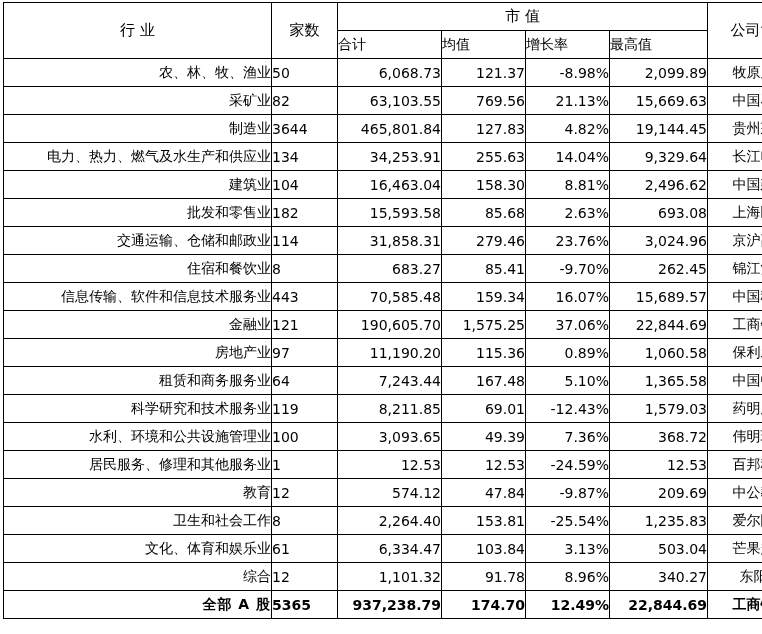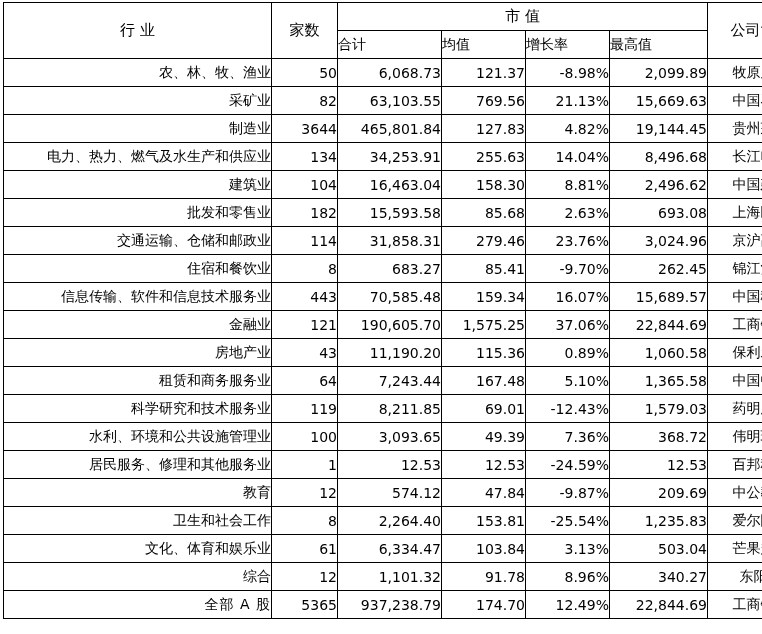--- a/index.html
+++ b/index.html
@@ -49,30 +49,30 @@
     white-space: nowrap;
     overflow: hidden;
   }
   .cell-num {
     text-align: right;
     padding-right: 6px;
     font-size: 14px;
     font-family: "DejaVu Sans", "Liberation Sans", sans-serif;
   }
   .cell-count {
-    text-align: right;
+    text-align: left;
     font-size: 14px;
   }
   .cell-company {
     text-align: center;
     font-size: 14px;
     white-space: nowrap;
   }
   tr.total-row td {
-    font-weight: normal;
+    font-weight: bold;
     font-size: 14px;
   }
   tr.total-row td.cell-name {
     letter-spacing: 1px;
   }
   col.c-industry { width: 268px; }
   col.c-count    { width: 66px; }
   col.c-total    { width: 104px; }
   col.c-avg      { width: 84px; }
   col.c-growth   { width: 84px; }
@@ -134,21 +134,21 @@
           <td class="cell-num">4.82%</td>
           <td class="cell-num">19,144.45</td>
           <td class="cell-company">贵州茅台</td>
         </tr>
         <tr>
           <td class="cell-name">电力、热力、燃气及水生产和供应业</td>
           <td class="cell-count">134</td>
           <td class="cell-num">34,253.91</td>
           <td class="cell-num">255.63</td>
           <td class="cell-num">14.04%</td>
-          <td class="cell-num">8,496.68</td>
+          <td class="cell-num">9,329.64</td>
           <td class="cell-company">长江电力</td>
         </tr>
         <tr>
           <td class="cell-name">建筑业</td>
           <td class="cell-count">104</td>
           <td class="cell-num">16,463.04</td>
           <td class="cell-num">158.30</td>
           <td class="cell-num">8.81%</td>
           <td class="cell-num">2,496.62</td>
           <td class="cell-company">中国建筑</td>
@@ -193,21 +193,21 @@
           <td class="cell-name">金融业</td>
           <td class="cell-count">121</td>
           <td class="cell-num">190,605.70</td>
           <td class="cell-num">1,575.25</td>
           <td class="cell-num">37.06%</td>
           <td class="cell-num">22,844.69</td>
           <td class="cell-company">工商银行</td>
         </tr>
         <tr>
           <td class="cell-name">房地产业</td>
-          <td class="cell-count">43</td>
+          <td class="cell-count">97</td>
           <td class="cell-num">11,190.20</td>
           <td class="cell-num">115.36</td>
           <td class="cell-num">0.89%</td>
           <td class="cell-num">1,060.58</td>
           <td class="cell-company">保利发展</td>
         </tr>
         <tr>
           <td class="cell-name">租赁和商务服务业</td>
           <td class="cell-count">64</td>
           <td class="cell-num">7,243.44</td>

